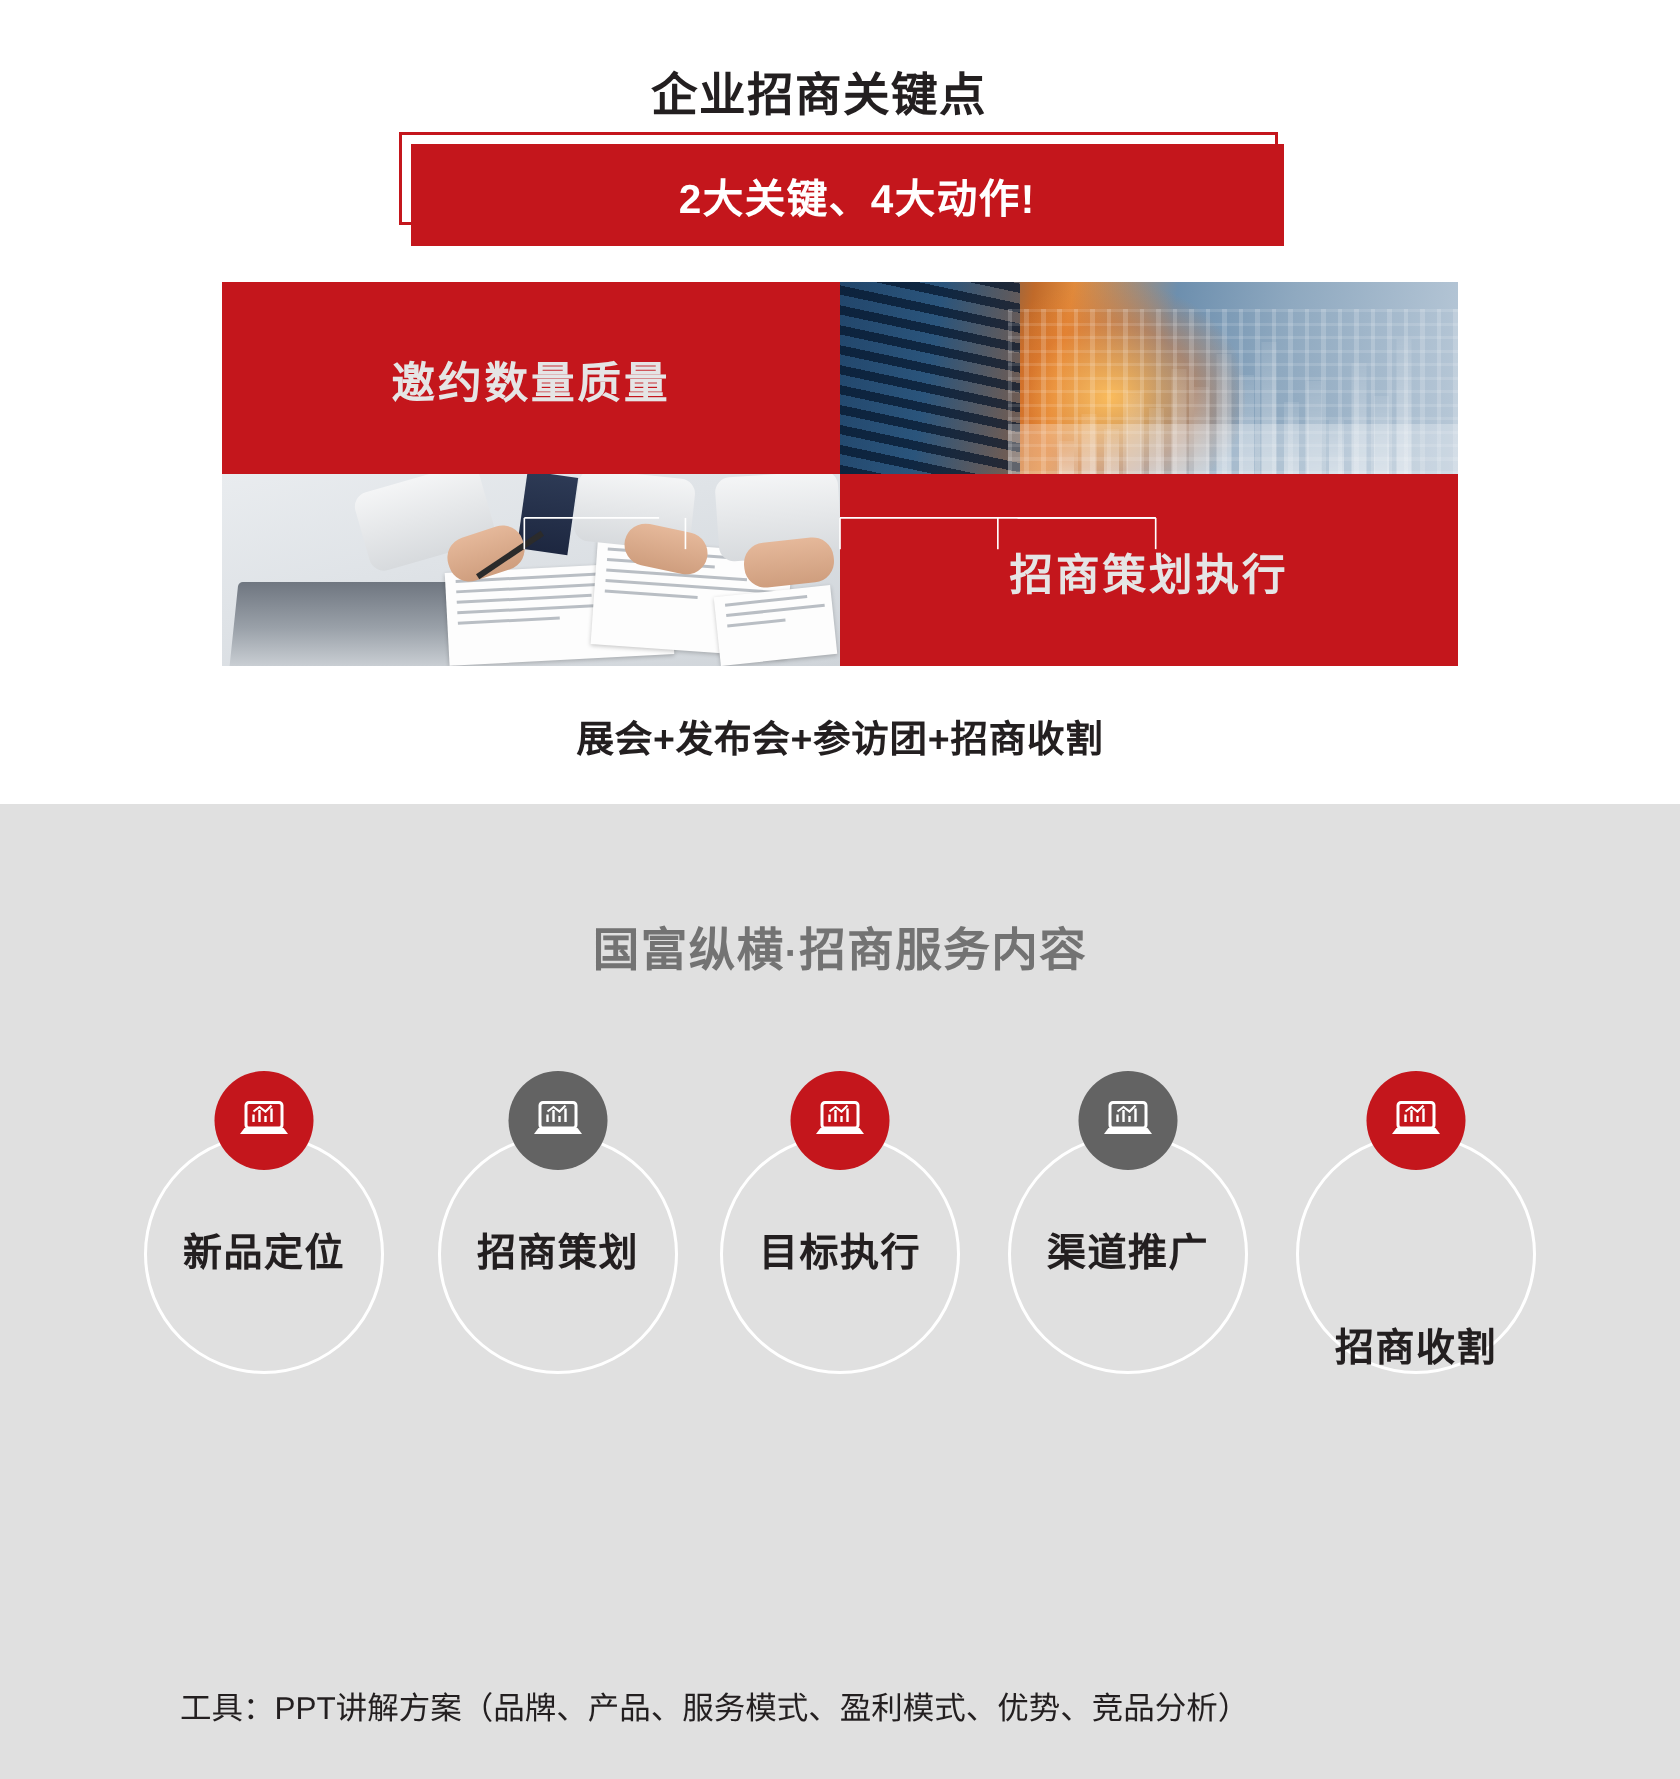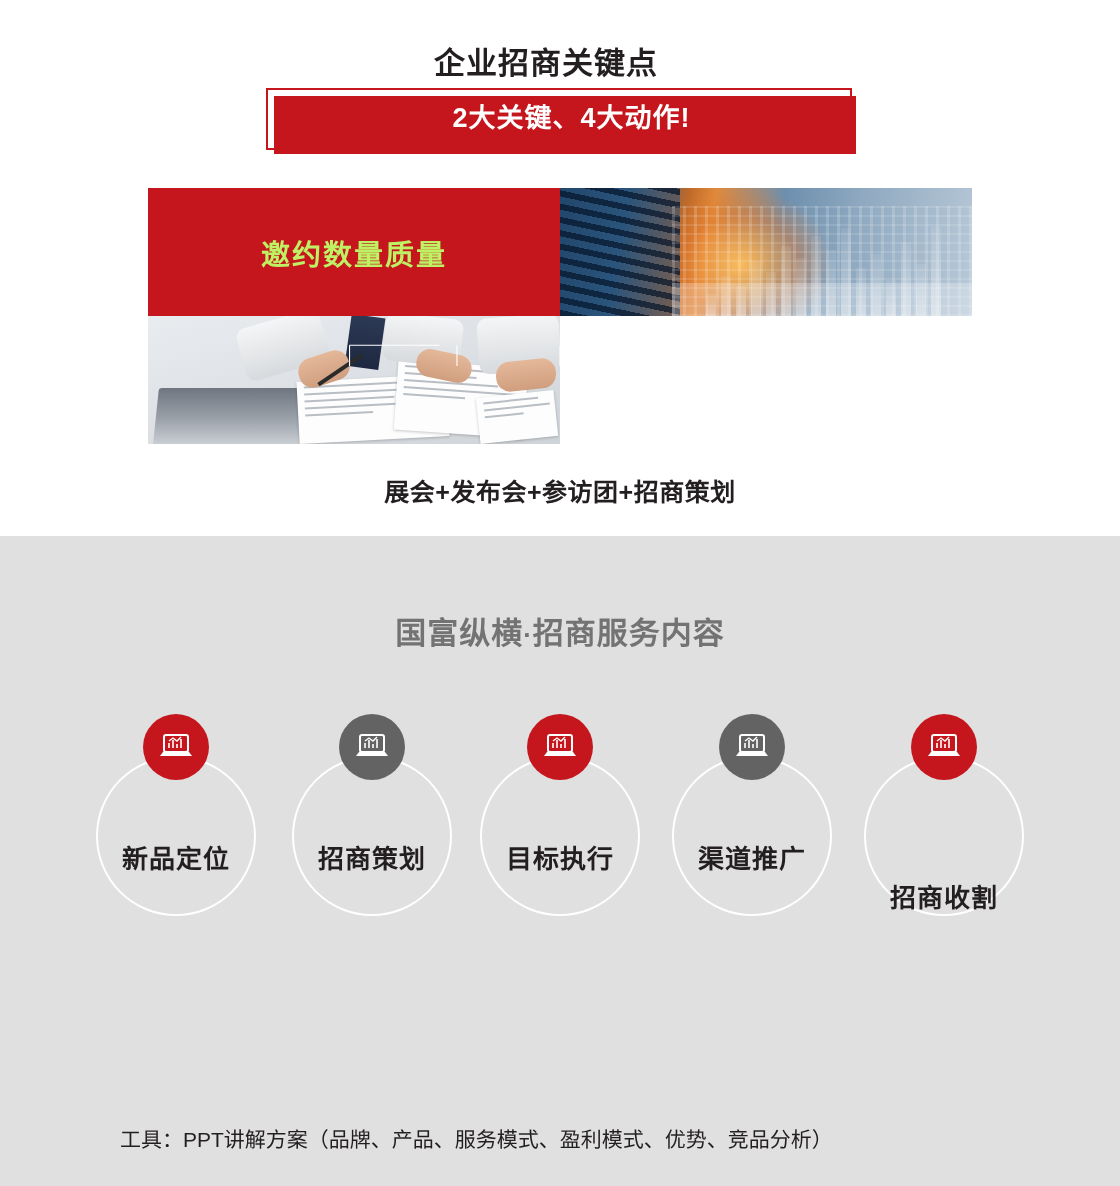--- a/index.html
+++ b/index.html
@@ -49,25 +49,25 @@
     width: 586px;
     height: 62px;
     border: 2px solid #c4161c;
     box-sizing: border-box;
   }
   .banner-fill {
     position: absolute;
     left: 8px;
     top: 8px;
     width: 582px;
-    height: 58px;
+    height: 68px;
     background: #c4161c;
     box-sizing: border-box;
     display: flex;
-    align-items: flex-start;
+    align-items: center;
     justify-content: center;
     padding-left: 13px;
   }
   .banner-text {
     color: #ffffff;
     font-size: 27px;
     font-weight: bold;
     letter-spacing: 1px;
   }
 
@@ -89,21 +89,21 @@
   .row-top { top: 0; }
   .row-bottom { top: 128px; }
 
   .cell-red {
     background: #c4161c;
     display: flex;
     align-items: center;
     justify-content: center;
   }
   .cell-red .cell-label {
-    color: #bef264;
+    color: #e5e5e5;
     font-size: 29px;
     font-weight: bold;
     letter-spacing: 2px;
   }
   .row-top .cell-red { width: 412px; height: 128px; }
   .row-top .cell-photo { width: 412px; height: 128px; }
   .row-bottom .cell-photo { width: 412px; height: 128px; }
   .row-bottom .cell-red { width: 412px; height: 128px; }
 
   
@@ -267,21 +267,21 @@
     height: 160px;
     border-radius: 50%;
     border: 2px solid #ffffff;
     box-sizing: border-box;
     background: transparent;
     display: flex;
     align-items: flex-start;
     justify-content: center;
   }
   .node-label {
-    margin-top: 80px;
+    margin-top: 56px;
     font-size: 26px;
     font-weight: bold;
     color: #231f20;
     letter-spacing: 1px;
     white-space: nowrap;
   }
   .badge {
     position: absolute;
     top: -44px;
     left: 50%;
@@ -376,25 +376,28 @@
             <i style="width:50%"></i>
         </div>
         <div class="desk-sleeve" style="left:92px; top:2px; width:86px; height:54px; transform:rotate(-16deg);"></div>
         <div class="desk-hand" style="left:150px; top:38px; width:52px; height:30px; transform:rotate(-18deg);"></div>
         <div class="desk-pen" style="left:166px; top:52px;"></div>
         <div class="desk-sleeve" style="left:236px; top:0px; width:78px; height:48px; transform:rotate(6deg);"></div>
         <div class="desk-hand" style="left:268px; top:36px; width:56px; height:28px; transform:rotate(12deg);"></div>
         <div class="desk-sleeve" style="left:330px; top:0px; width:82px; height:56px; transform:rotate(-4deg);"></div>
         <div class="desk-hand" style="left:348px; top:44px; width:60px; height:30px; transform:rotate(-6deg);"></div>
       </div>
-    </div>
-
-  </div>
-
-  <div class="sub-title">展会+发布会+参访团+招商策划</div>
+      <div class="cell-red">
+        <span class="cell-label">招商策划执行</span>
+      </div>
+    </div>
+
+  </div>
+
+  <div class="sub-title">展会+发布会+参访团+招商收割</div>
 </div>
 
 <div class="bottom-section"></div>
 
 <div class="section-title">
   <span>国富纵横</span><span class="dot">·</span><span>招商服务内容</span>
 </div>
 
 <svg class="connectors" viewBox="0 0 1120 1186" width="1120" height="1186" aria-hidden="true">
 

